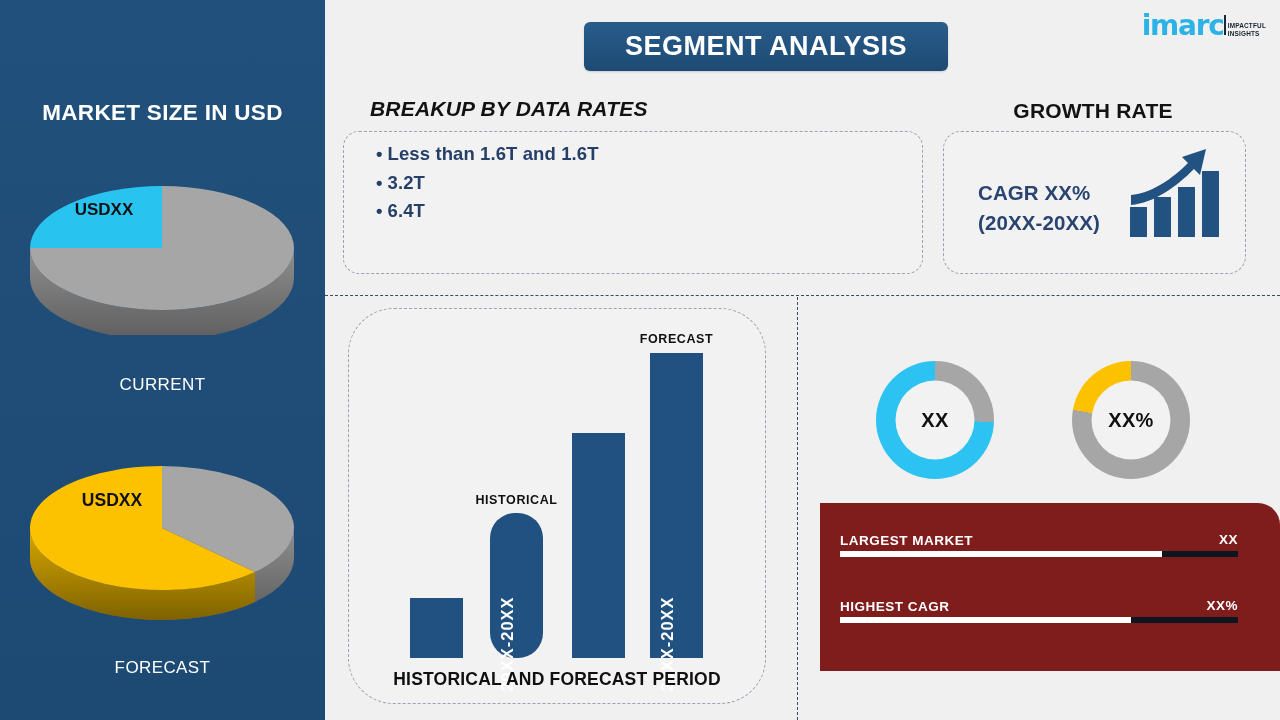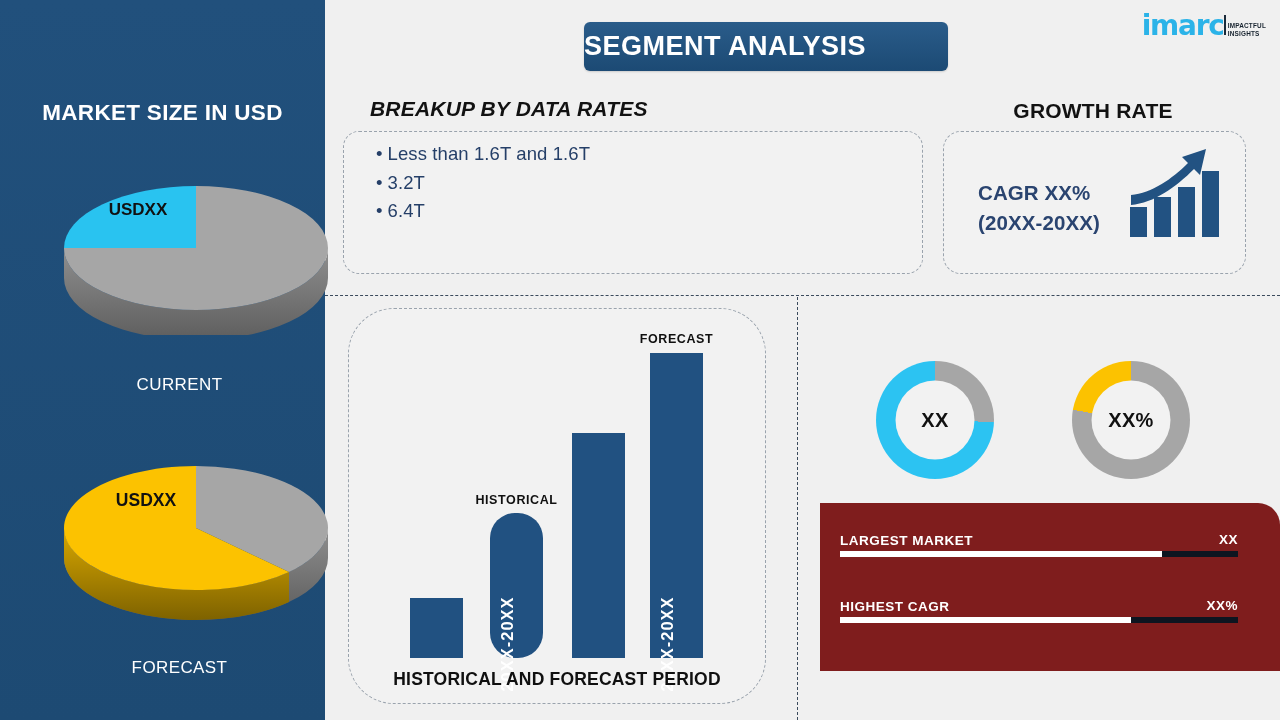--- a/index.html
+++ b/index.html
@@ -15,32 +15,32 @@
   #sidebar {
     position:absolute; left:0; top:0; width:325px; height:720px;
     background:#1f4e79;
     background:linear-gradient(180deg,#21507c 0%,#1d4a73 100%);
   }
   #sidebar-title {
     position:absolute; top:100px; left:0; width:325px;
     text-align:center; color:#ffffff;
     font-size:22.5px; font-weight:bold; letter-spacing:.3px;
   }
-  .pie-wrap { position:absolute; left:0; width:325px;padding-left:34px; }
+  .pie-wrap { position:absolute; left:0; width:325px; }
   .pie-caption {
     text-align:center; color:#ffffff; font-size:17px; letter-spacing:.4px;
   }
 
   
   #header-badge {
     position:absolute; left:584px; top:22px; width:364px; height:49px;
     background:#1f4e79;
     background:linear-gradient(180deg,#2a5c8a 0%,#1c4a74 100%);
     border-radius:6px;
-    display:flex; align-items:center; justify-content:flex-start;
+    display:flex; align-items:center; justify-content:center;
     box-shadow:0 1px 2px rgba(0,0,0,.15);
   }
   #header-title {
     color:#fff; font-size:27px; font-weight:bold; letter-spacing:.5px;
   }
   #logo {
     position:absolute; right:14px; top:14px;
     display:flex; align-items:flex-end; 
   }
   #logo-word {
@@ -73,21 +73,21 @@
     position:absolute; border:1.4px dashed #9aa3ad; border-radius:14px;
     background:#f2f2f2;
   }
   #breakup-card { left:343px; top:131px; width:580px; height:143px; border-radius:16px; }
   #growth-card  { left:943px; top:131px; width:303px; height:143px; border-radius:18px; }
   #barchart-card{ left:348px; top:308px; width:418px; height:396px; border-radius:46px; }
 
   
   #breakup-list { position:absolute; left:376px; top:140px; width:520px; }
   .bullet-item {
-    color:#253f68; font-weight:normal; font-size:18.5px; line-height:28.5px;
+    color:#253f68; font-weight:bold; font-size:18.5px; line-height:28.5px;
     letter-spacing:.1px; white-space:nowrap;
   }
   .bullet-item .dot { margin-right:5px; }
 
   
   #cagr-text {
     position:absolute; left:978px; top:178px; width:160px;
     color:#2a4470; font-weight:bold; font-size:20.5px; line-height:30px;
     text-align:left; letter-spacing:.1px;
   }

